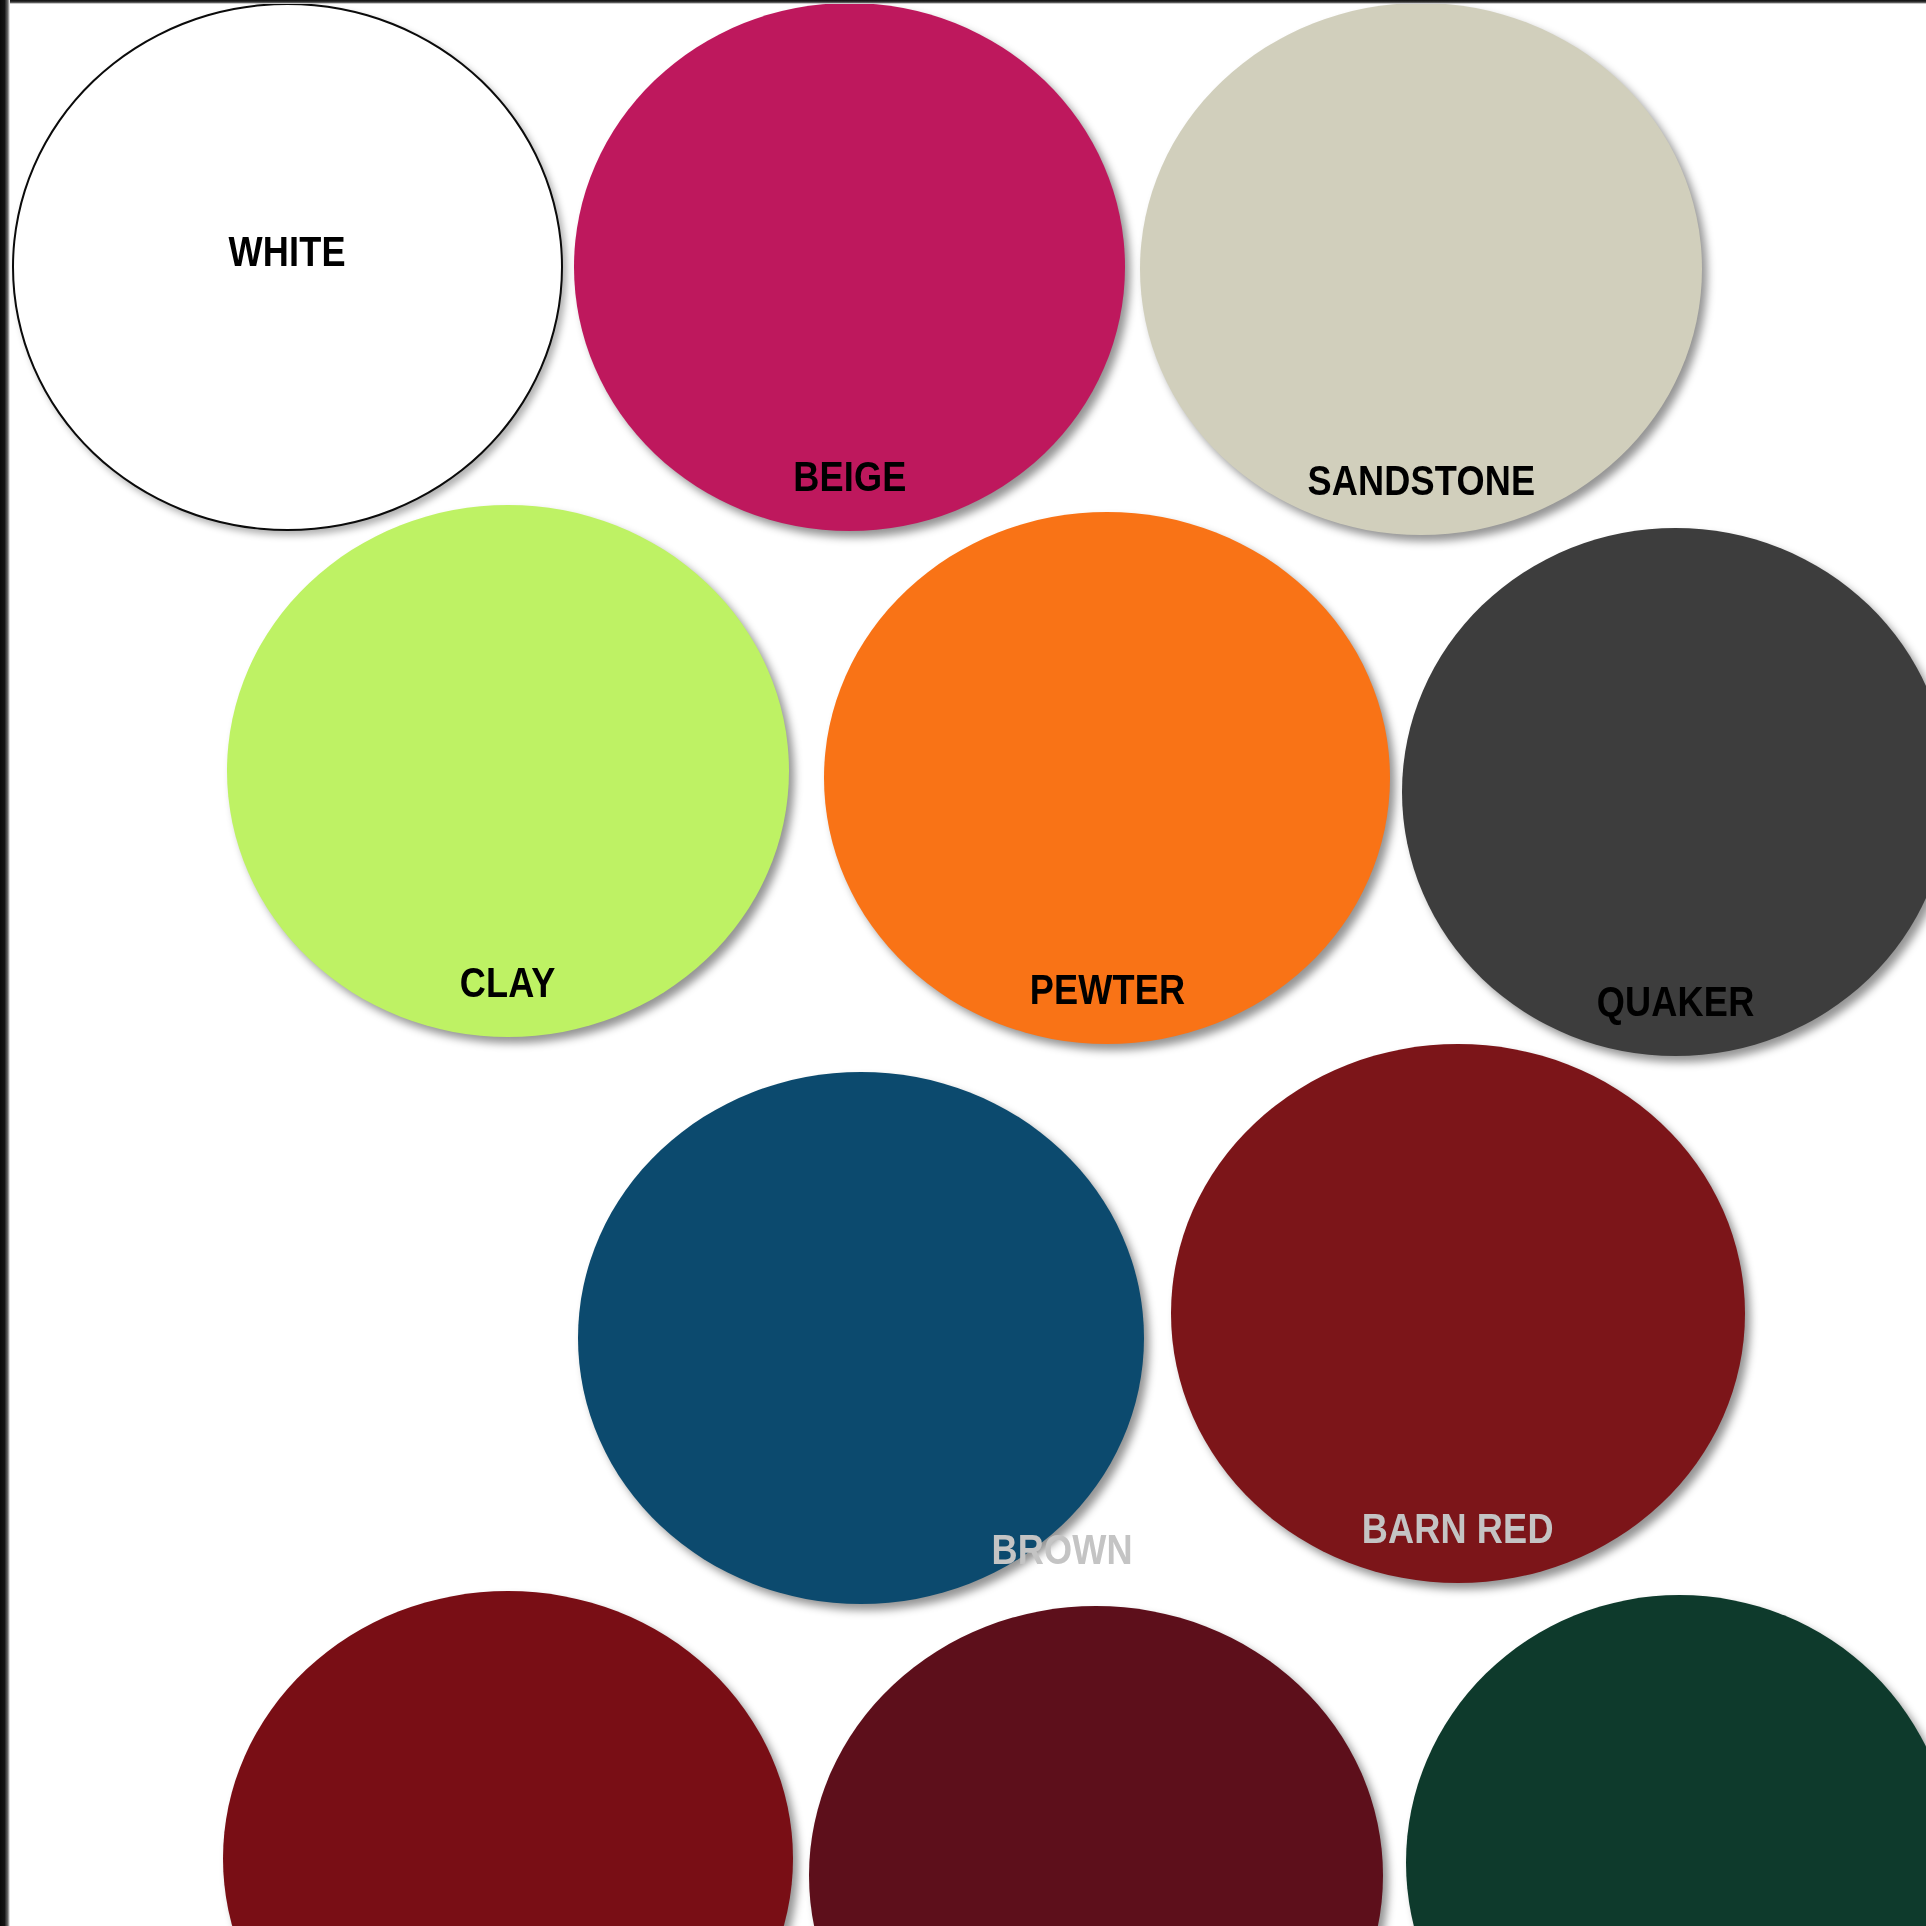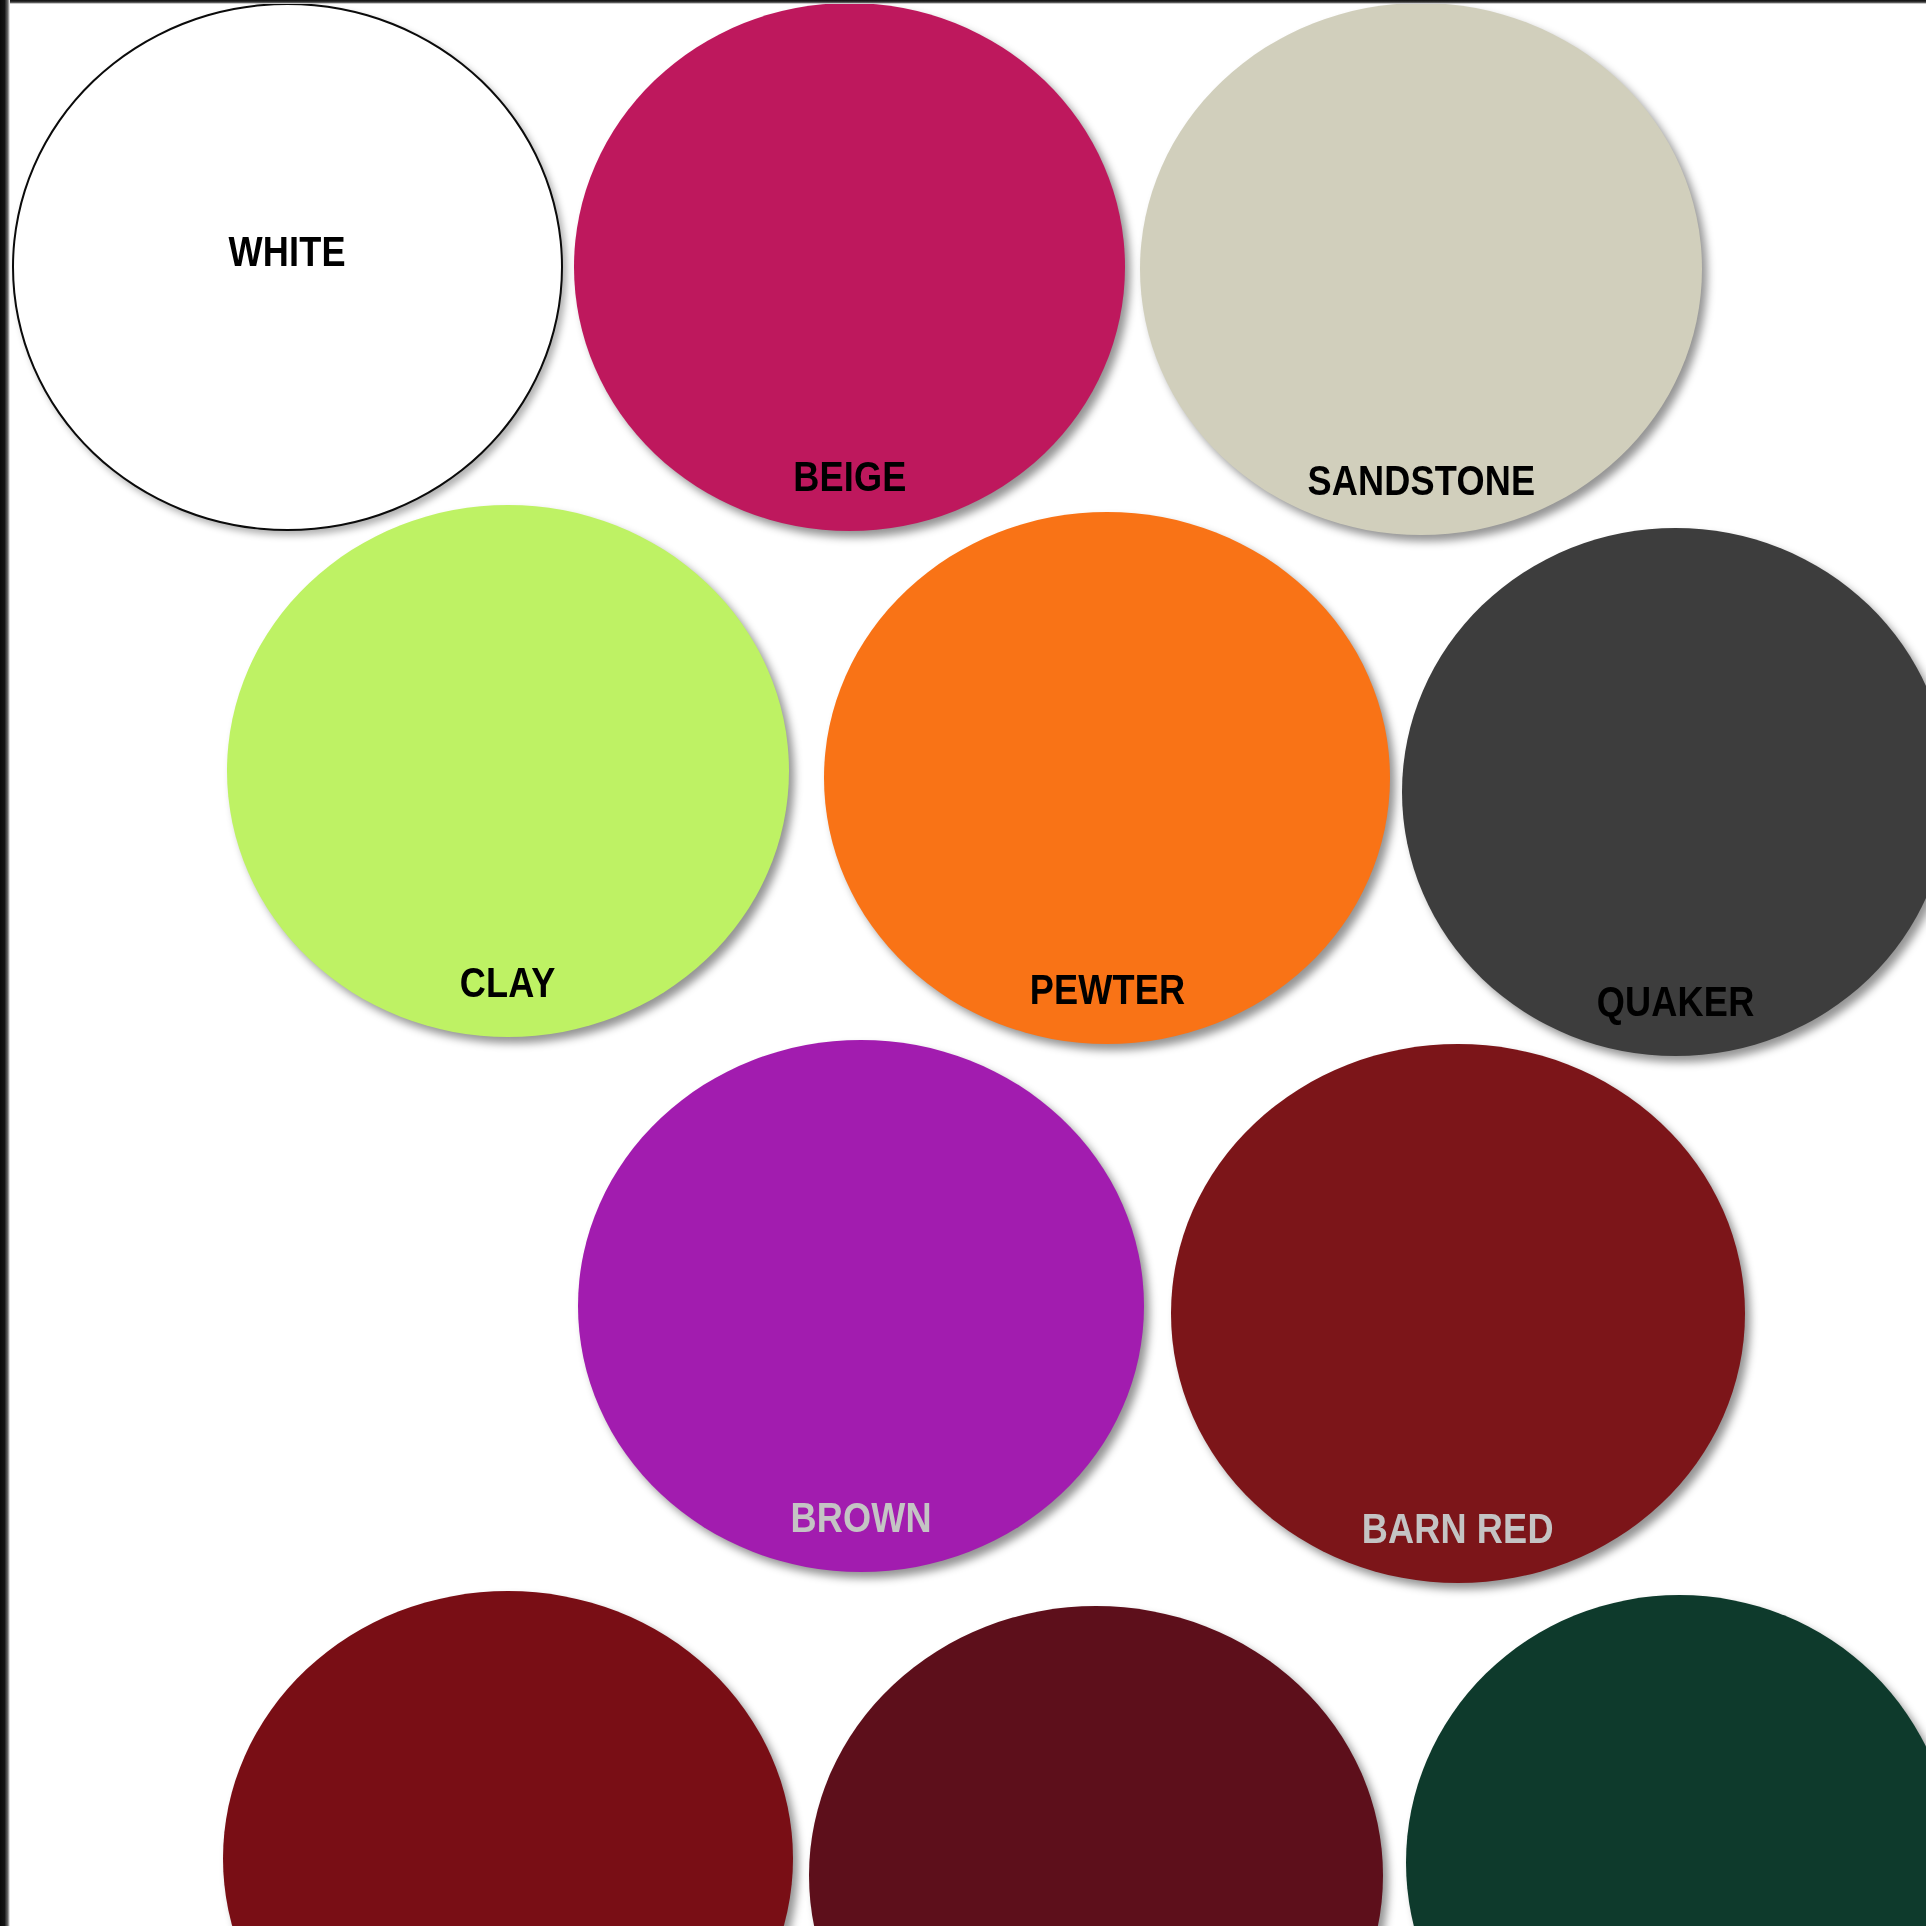--- a/index.html
+++ b/index.html
@@ -85,21 +85,21 @@
 
   <div class="swatch" style="left:824px; top:512px; width:566px; height:532px; background:#f97316; z-index:21;">
     <span class="swatch-label" style="color:#000000; font-size:42px; margin-bottom:31px;">PEWTER</span>
   </div>
 
   <div class="swatch" style="left:1402px; top:528px; width:547px; height:528px; background:#3D3D3D; z-index:20;">
     <span class="swatch-label" style="color:#000000; font-size:42px; margin-bottom:31px;">QUAKER</span>
   </div>
 
 
-  <div class="swatch" style="left:578px; top:1040px; width:566px; height:532px; background:#a21caf; z-index:31;">
+  <div class="swatch" style="left:578px; top:1072px; width:566px; height:532px; background:#0c4a6e; z-index:31;justify-content:flex-end;">
     <span class="swatch-label" style="color:#C4C4C4; font-size:42px; margin-bottom:31px;">BROWN</span>
   </div>
 
   <div class="swatch" style="left:1171px; top:1044px; width:574px; height:539px; background:#7C1519; z-index:30;">
     <span class="swatch-label" style="color:#C4C4C4; font-size:42px; margin-bottom:31px;">BARN RED</span>
   </div>
 
   <div class="swatch" style="left:223px; top:1591px; width:570px; height:535px; background:#790E15; z-index:42;">
     
   </div>

